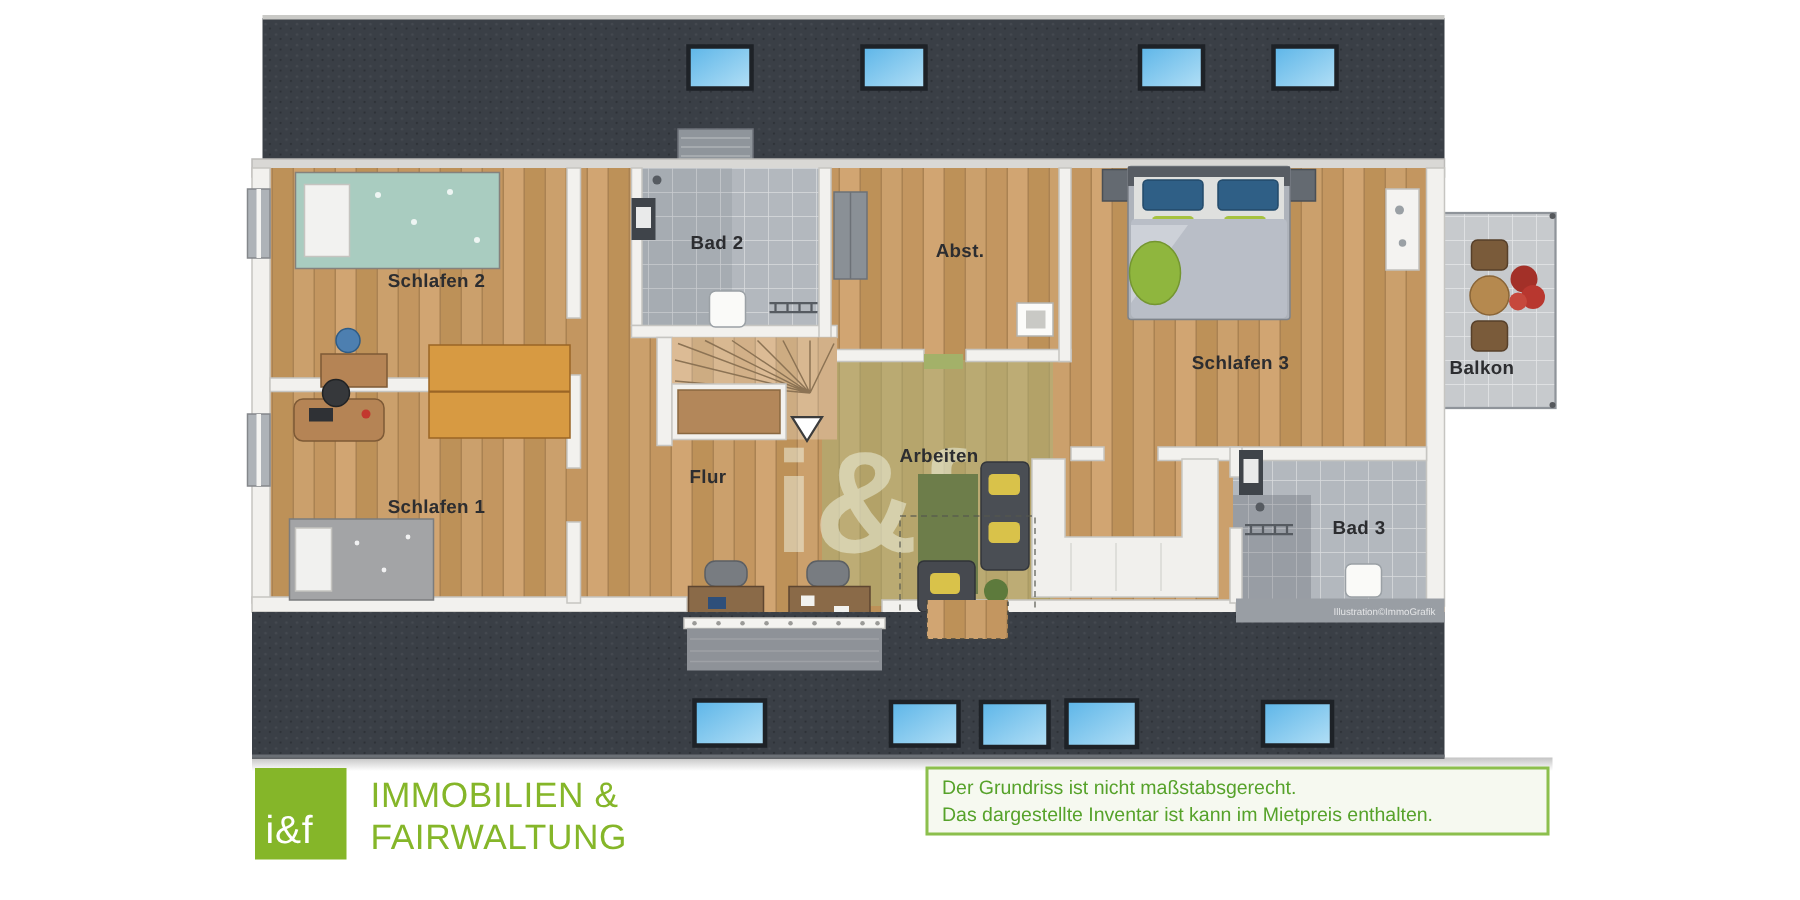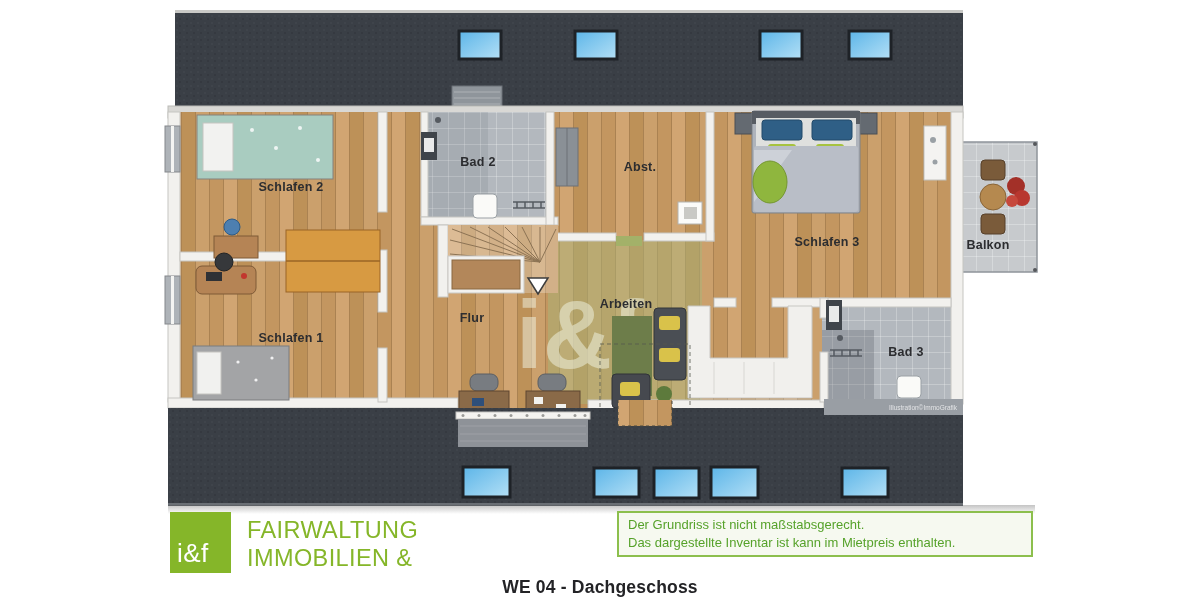--- a/index.html
+++ b/index.html
@@ -299,23 +299,22 @@
   </g>
 </svg>
 
   <div class="plan-shadow"></div>
 
   <div class="logo-box">
     <span>i&amp;f</span>
   </div>
 
   <div class="company">
+    <div>IMMOBILIEN &amp;</div>
     <div>FAIRWALTUNG</div>
-    <div>IMMOBILIEN &amp;</div>
   </div>
 
   <div class="disclaimer">
     <div>Der Grundriss ist nicht maßstabsgerecht.</div>
     <div>Das dargestellte Inventar ist kann im Mietpreis enthalten.</div>
   </div>
 
-  <div class="plan-title">WE 04 - Dachgeschoss</div>
 </div>
 
 </body></html>

